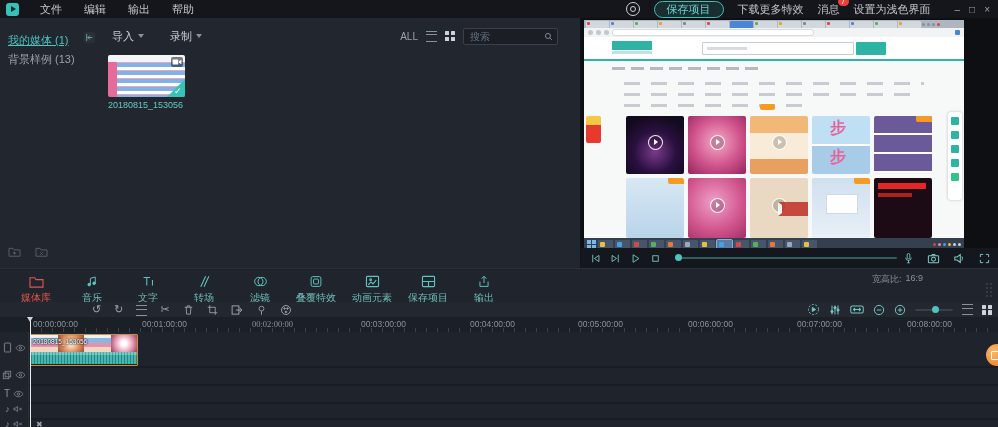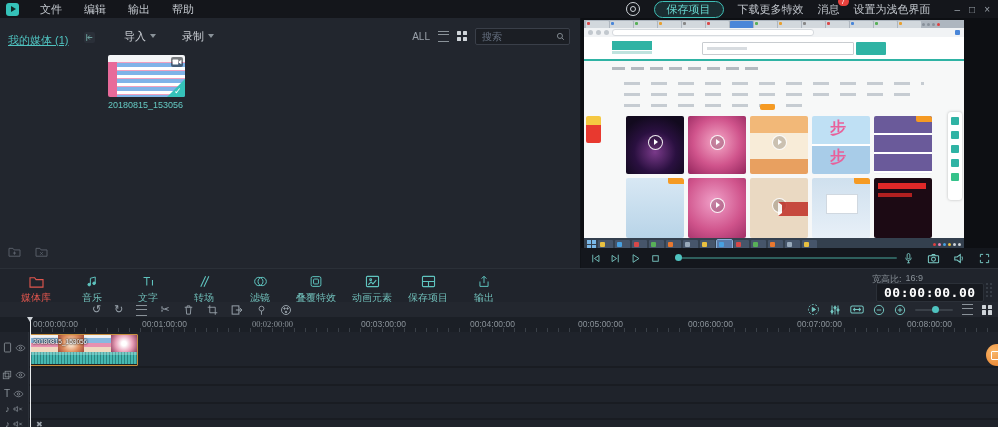--- a/index.html
+++ b/index.html
@@ -26,24 +26,24 @@
          border-radius:5px;font-size:7px;line-height:9px;text-align:center;padding:0 1px;}
   .winbtns{display:flex;gap:9px;color:#9aa1a9;font-size:10px;margin-left:10px;}
 
   
   .media-panel{position:absolute;left:0;top:18px;width:580px;height:250px;background:#22262e;border-right:1px solid #101318;}
   .msidebar{position:absolute;left:0;top:0;width:96px;height:250px;padding-top:13px;box-sizing:border-box;}
   .mcat{padding:2px 8px;color:#9aa1aa;line-height:15px;white-space:nowrap;}
   .mcat.active{color:#4fc3c0;text-decoration:underline;}
   .collapse-btn{position:absolute;left:84px;top:14px;color:#6fa8a4;background:#2a2f38;border-radius:2px;padding:1px;}
   .mtopbar{position:absolute;left:96px;top:8px;width:484px;height:20px;display:flex;align-items:center;}
-  .drop{display:flex;align-items:center;gap:4px;color:#c8ccd2;margin-left:28px;}
+  .drop{display:flex;align-items:center;gap:4px;color:#c8ccd2;margin-left:16px;}
   .drop.second{margin-left:26px;}
   .caret{width:0;height:0;border-left:3.5px solid transparent;border-right:3.5px solid transparent;border-top:4px solid #8a9299;}
-  .viewctl{margin-left:auto;display:flex;align-items:center;gap:8px;padding-right:10px;}
+  .viewctl{margin-left:auto;display:flex;align-items:center;gap:8px;padding-right:22px;}
   .all-lbl{color:#9aa1aa;font-size:10px;}
   .i-bars{width:11px;height:9px;border-top:1.5px solid #8a9299;border-bottom:1.5px solid #8a9299;position:relative;}
   .i-bars::after{content:"";position:absolute;left:0;top:2.7px;width:11px;border-top:1.5px solid #8a9299;}
   .i-grid{width:10px;height:10px;display:grid;grid-template-columns:1fr 1fr;gap:1.5px;}
   .i-grid b{background:#cfd4d9;border-radius:0.5px;}
   .search-box{display:flex;align-items:center;background:#1b1e24;border:1px solid #3a3f49;border-radius:2px;height:15px;padding:0 4px;}
   .search-box input{width:72px;background:transparent;border:0;outline:none;color:#aab;font-size:10px;font-family:Liberation Serif, serif;}
   .search-box input::placeholder{color:#667080;}
   .mitem{position:absolute;left:108px;top:37px;width:77px;}
   .mthumb{width:77px;height:42px;border-radius:2px;position:relative;overflow:hidden;
@@ -221,20 +221,21 @@
         <span>–</span>
         <span>□</span>
         <span>×</span>
       </div>
     </div>
   </div>
 
   <div class="media-panel">
     <div class="msidebar">
       <div class="mcat active">我的媒体 (1)</div>
+      <div class="mcat">背景样例 (13)</div>
     </div>
     <div class="collapse-btn">
       <svg width="9" height="9" viewBox="0 0 16 16" fill="none" stroke="currentColor" stroke-width="1.6">
           <path d="M3 2v12M13 8H5M8.5 4.5 5 8l3.5 3.5"></path>
         </svg>
     </div>
     <div class="mtopbar">
       <div class="drop">
         <span>导入</span>
           <span class="caret"></span>
@@ -505,21 +506,20 @@
             <path d="M8 10V2M5 4.5 8 1.5l3 3"></path>
             <path d="M3 8v6h10V8"></path>
           </svg>
         <span class="lbl">输出</span>
       </div>
     </div>
     <div class="aspect">
       <span>宽高比:</span>
         <span>16:9</span>
     </div>
-    <div class="timecode">00:00:00.00</div>
     <div class="grip">
         <b></b>
         <b></b>
         <b></b>
         <b></b>
         <b></b>
         <b></b>
         <b></b>
         <b></b>
       </div>

